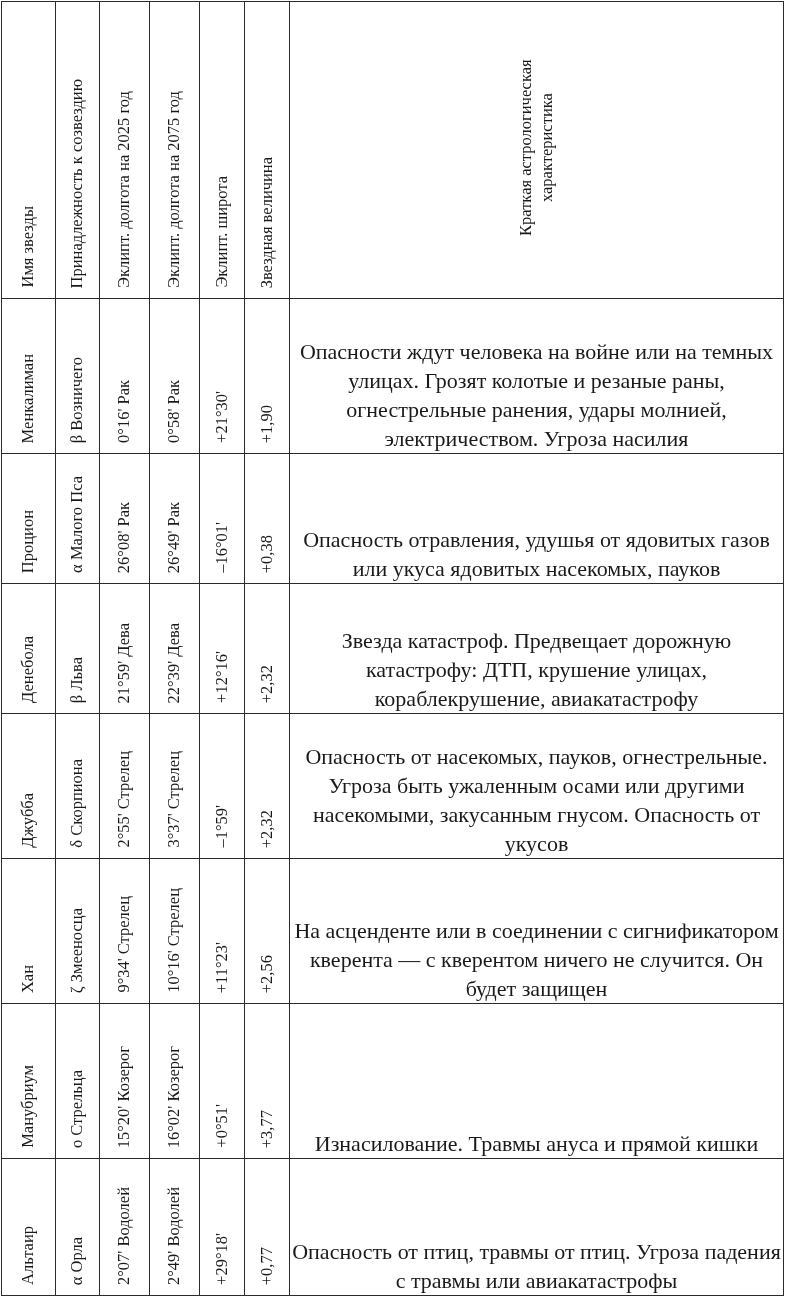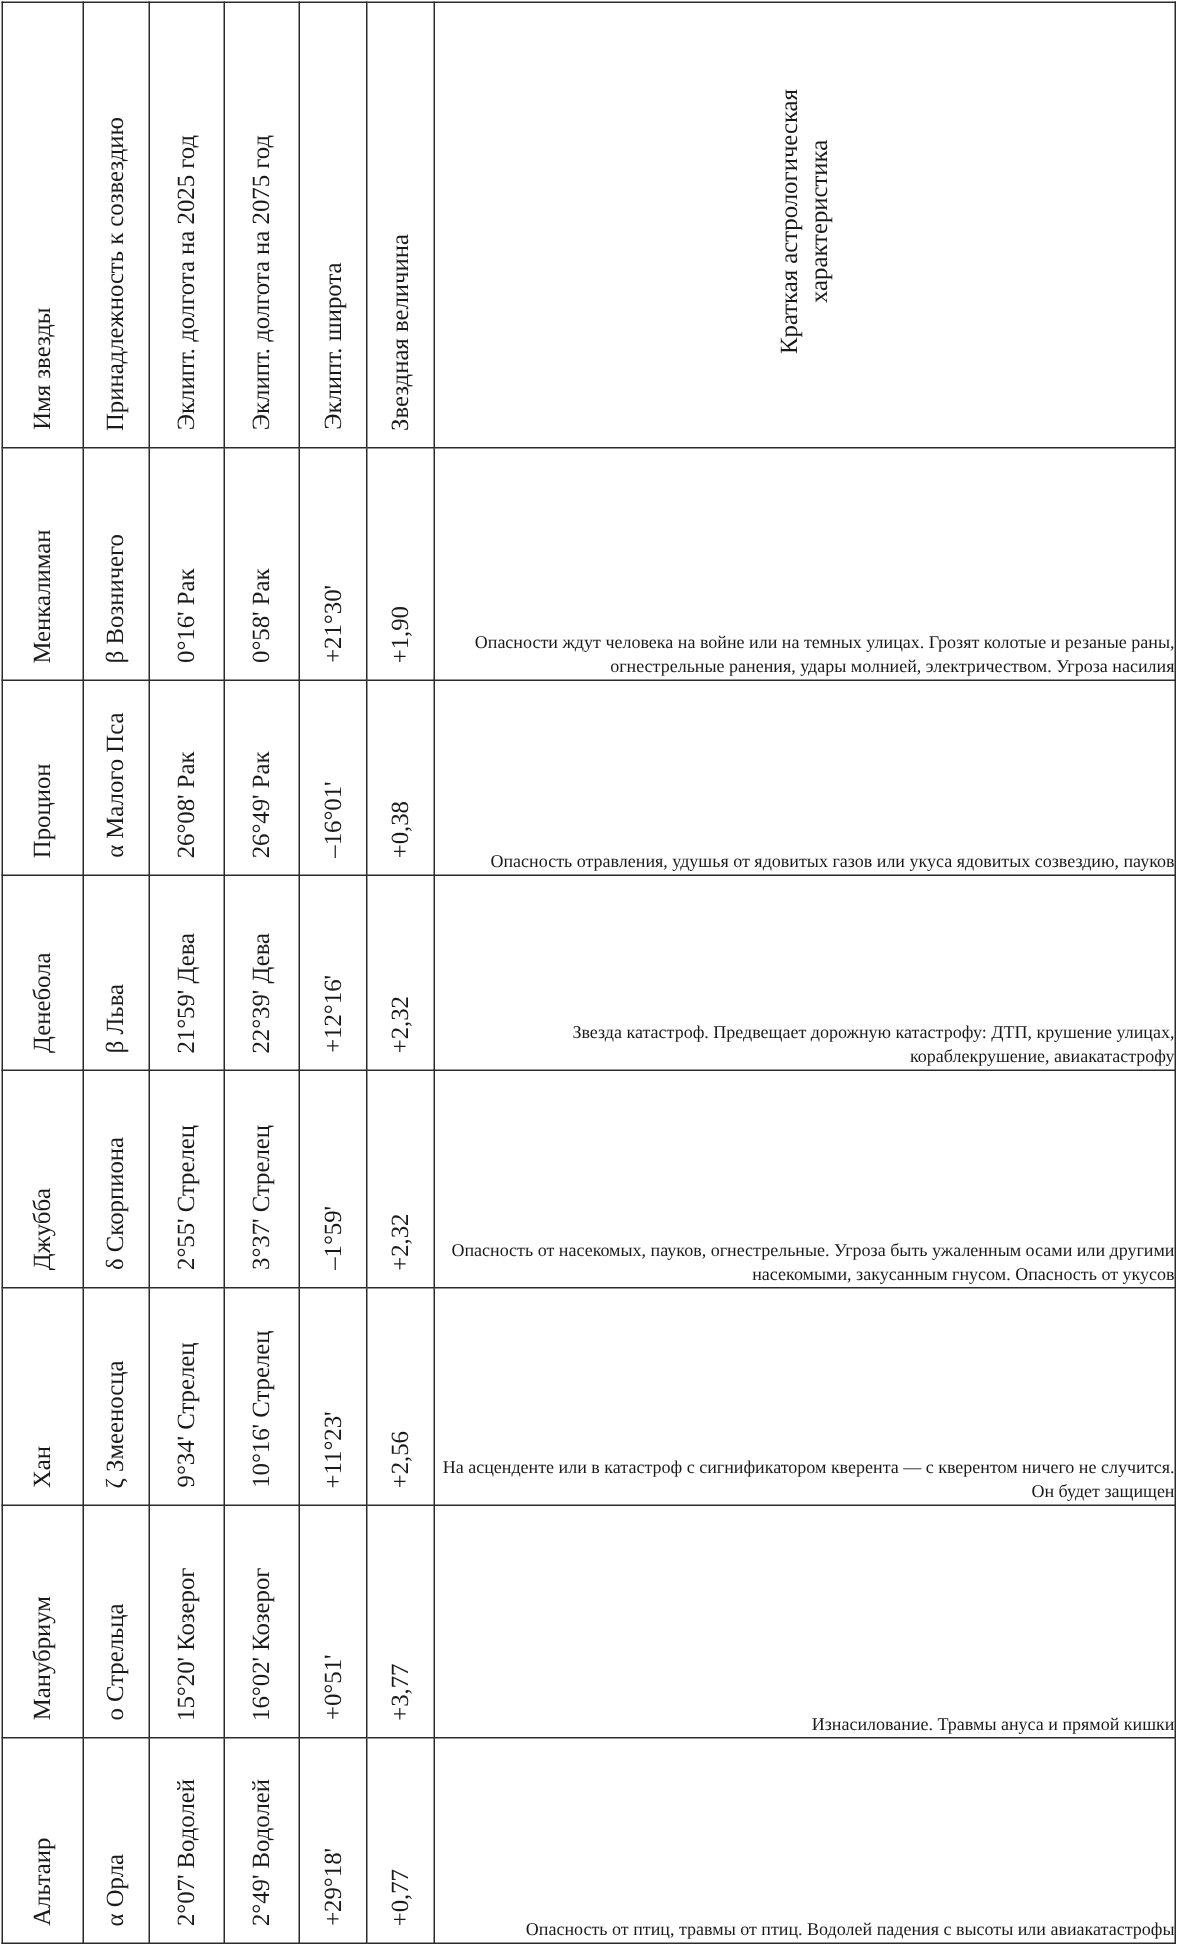--- a/index.html
+++ b/index.html
@@ -76,23 +76,23 @@
     font-size: 16.5px;
     line-height: 1.25;
     white-space: normal;
     max-height: 250px;
   }
 
   
   td.desc {
     vertical-align: middle;
     padding: 2px 13px 2px 13px;
-    font-size: 12px;
+    font-size: 22px;
     line-height: 1.32;
-    text-align: right;
+    text-align: center;
     margin-left: 44px;
   }
   td.desc p {
     margin: 0;
   }
 
   
   tr.head   { height: 297px; }
   tr.r0     { height: 155px; }
   tr.r1     { height: 130px; }
@@ -140,21 +140,21 @@
       </tr>
 
       <tr class="r1">
         <td class="rot-cell"><span class="rot-inner">Процион</span></td>
         <td class="rot-cell"><span class="rot-inner">α Малого Пса</span></td>
         <td class="rot-cell"><span class="rot-inner">26°08' Рак</span></td>
         <td class="rot-cell"><span class="rot-inner">26°49' Рак</span></td>
         <td class="rot-cell"><span class="rot-inner">–16°01'</span></td>
         <td class="rot-cell"><span class="rot-inner">+0,38</span></td>
         <td class="desc">
-            <p>Опасность отравления, удушья от ядовитых газов или укуса ядовитых созвездию, пауков</p>
+            <p>Опасность отравления, удушья от ядовитых газов или укуса ядовитых насекомых, пауков</p>
           </td>
       </tr>
 
       <tr class="r2">
         <td class="rot-cell"><span class="rot-inner">Денебола</span></td>
         <td class="rot-cell"><span class="rot-inner">β Льва</span></td>
         <td class="rot-cell"><span class="rot-inner">21°59' Дева</span></td>
         <td class="rot-cell"><span class="rot-inner">22°39' Дева</span></td>
         <td class="rot-cell"><span class="rot-inner">+12°16'</span></td>
         <td class="rot-cell"><span class="rot-inner">+2,32</span></td>
@@ -176,21 +176,21 @@
       </tr>
 
       <tr class="r4">
         <td class="rot-cell"><span class="rot-inner">Хан</span></td>
         <td class="rot-cell"><span class="rot-inner">ζ Змееносца</span></td>
         <td class="rot-cell"><span class="rot-inner">9°34' Стрелец</span></td>
         <td class="rot-cell"><span class="rot-inner">10°16' Стрелец</span></td>
         <td class="rot-cell"><span class="rot-inner">+11°23'</span></td>
         <td class="rot-cell"><span class="rot-inner">+2,56</span></td>
         <td class="desc">
-            <p>На асценденте или в катастроф с сигнификатором кверента — с кверентом ничего не случится. Он будет защищен</p>
+            <p>На асценденте или в соединении с сигнификатором кверента — с кверентом ничего не случится. Он будет защищен</p>
           </td>
       </tr>
 
       <tr class="r5">
         <td class="rot-cell"><span class="rot-inner">Манубриум</span></td>
         <td class="rot-cell"><span class="rot-inner">о Стрельца</span></td>
         <td class="rot-cell"><span class="rot-inner">15°20' Козерог</span></td>
         <td class="rot-cell"><span class="rot-inner">16°02' Козерог</span></td>
         <td class="rot-cell"><span class="rot-inner">+0°51'</span></td>
         <td class="rot-cell"><span class="rot-inner">+3,77</span></td>
@@ -200,18 +200,18 @@
       </tr>
 
       <tr class="r6">
         <td class="rot-cell"><span class="rot-inner">Альтаир</span></td>
         <td class="rot-cell"><span class="rot-inner">α Орла</span></td>
         <td class="rot-cell"><span class="rot-inner">2°07' Водолей</span></td>
         <td class="rot-cell"><span class="rot-inner">2°49' Водолей</span></td>
         <td class="rot-cell"><span class="rot-inner">+29°18'</span></td>
         <td class="rot-cell"><span class="rot-inner">+0,77</span></td>
         <td class="desc">
-            <p>Опасность от птиц, травмы от птиц. Водолей падения с высоты или авиакатастрофы</p>
+            <p>Опасность от птиц, травмы от птиц. Угроза падения с травмы или авиакатастрофы</p>
           </td>
       </tr>
     </tbody>
   </table>
 </div>
 
 </body></html>

